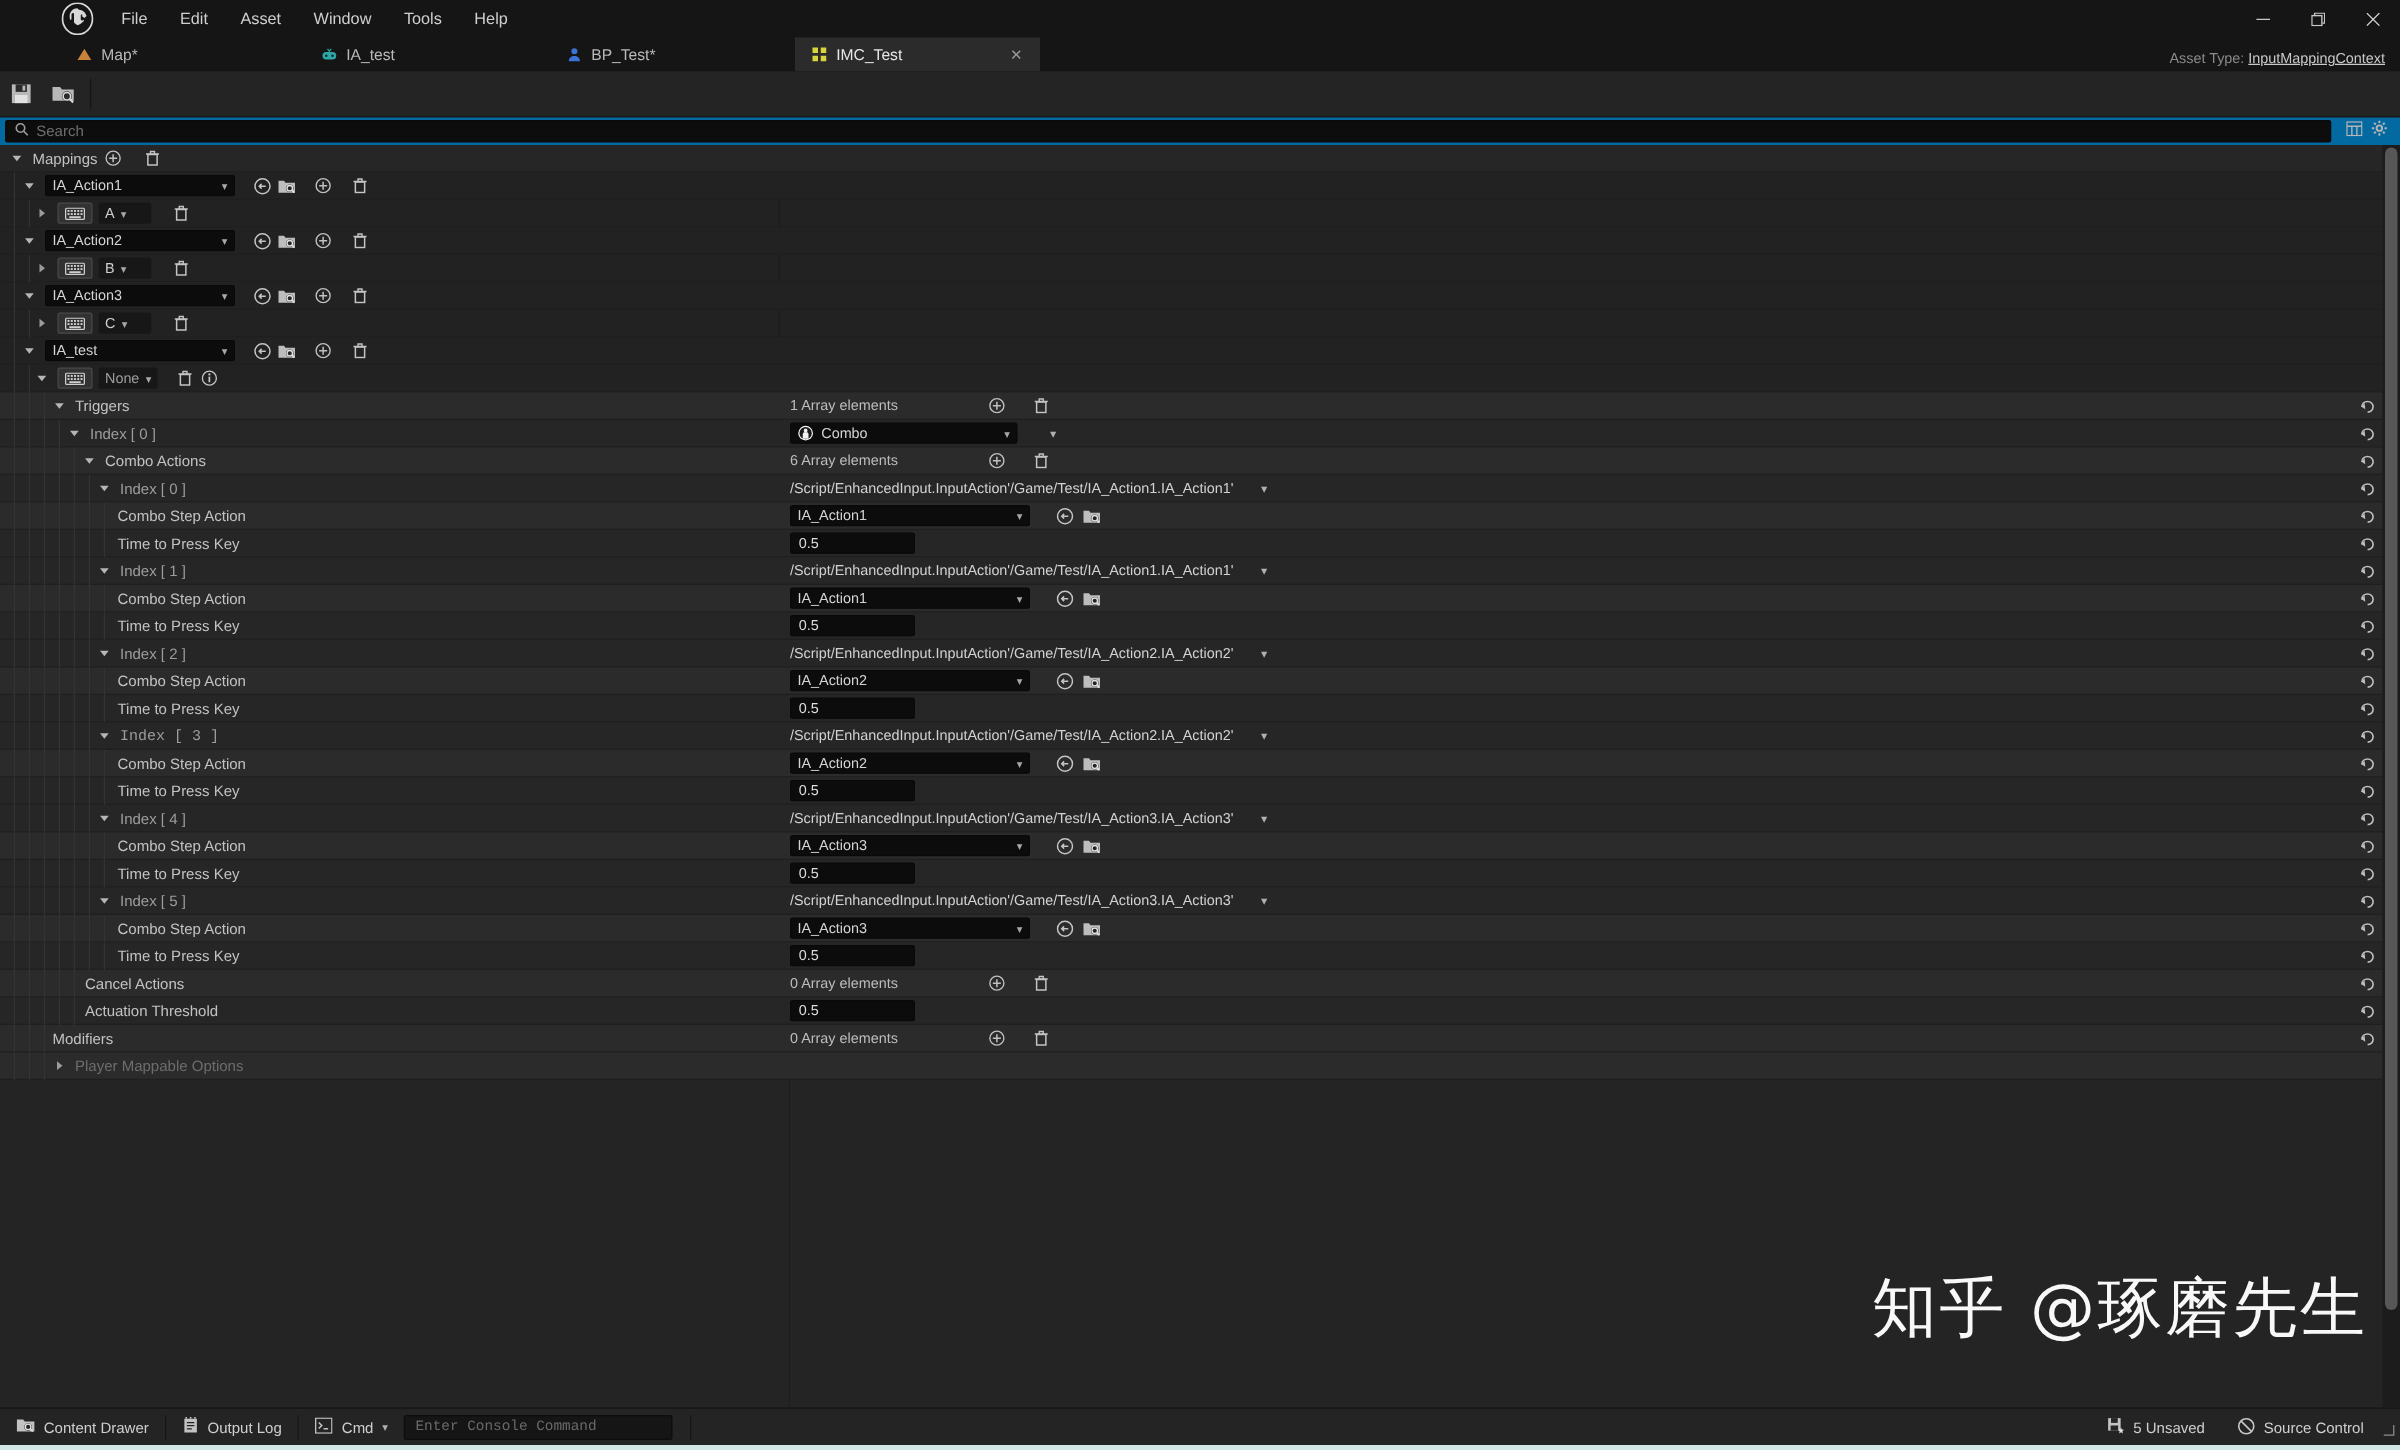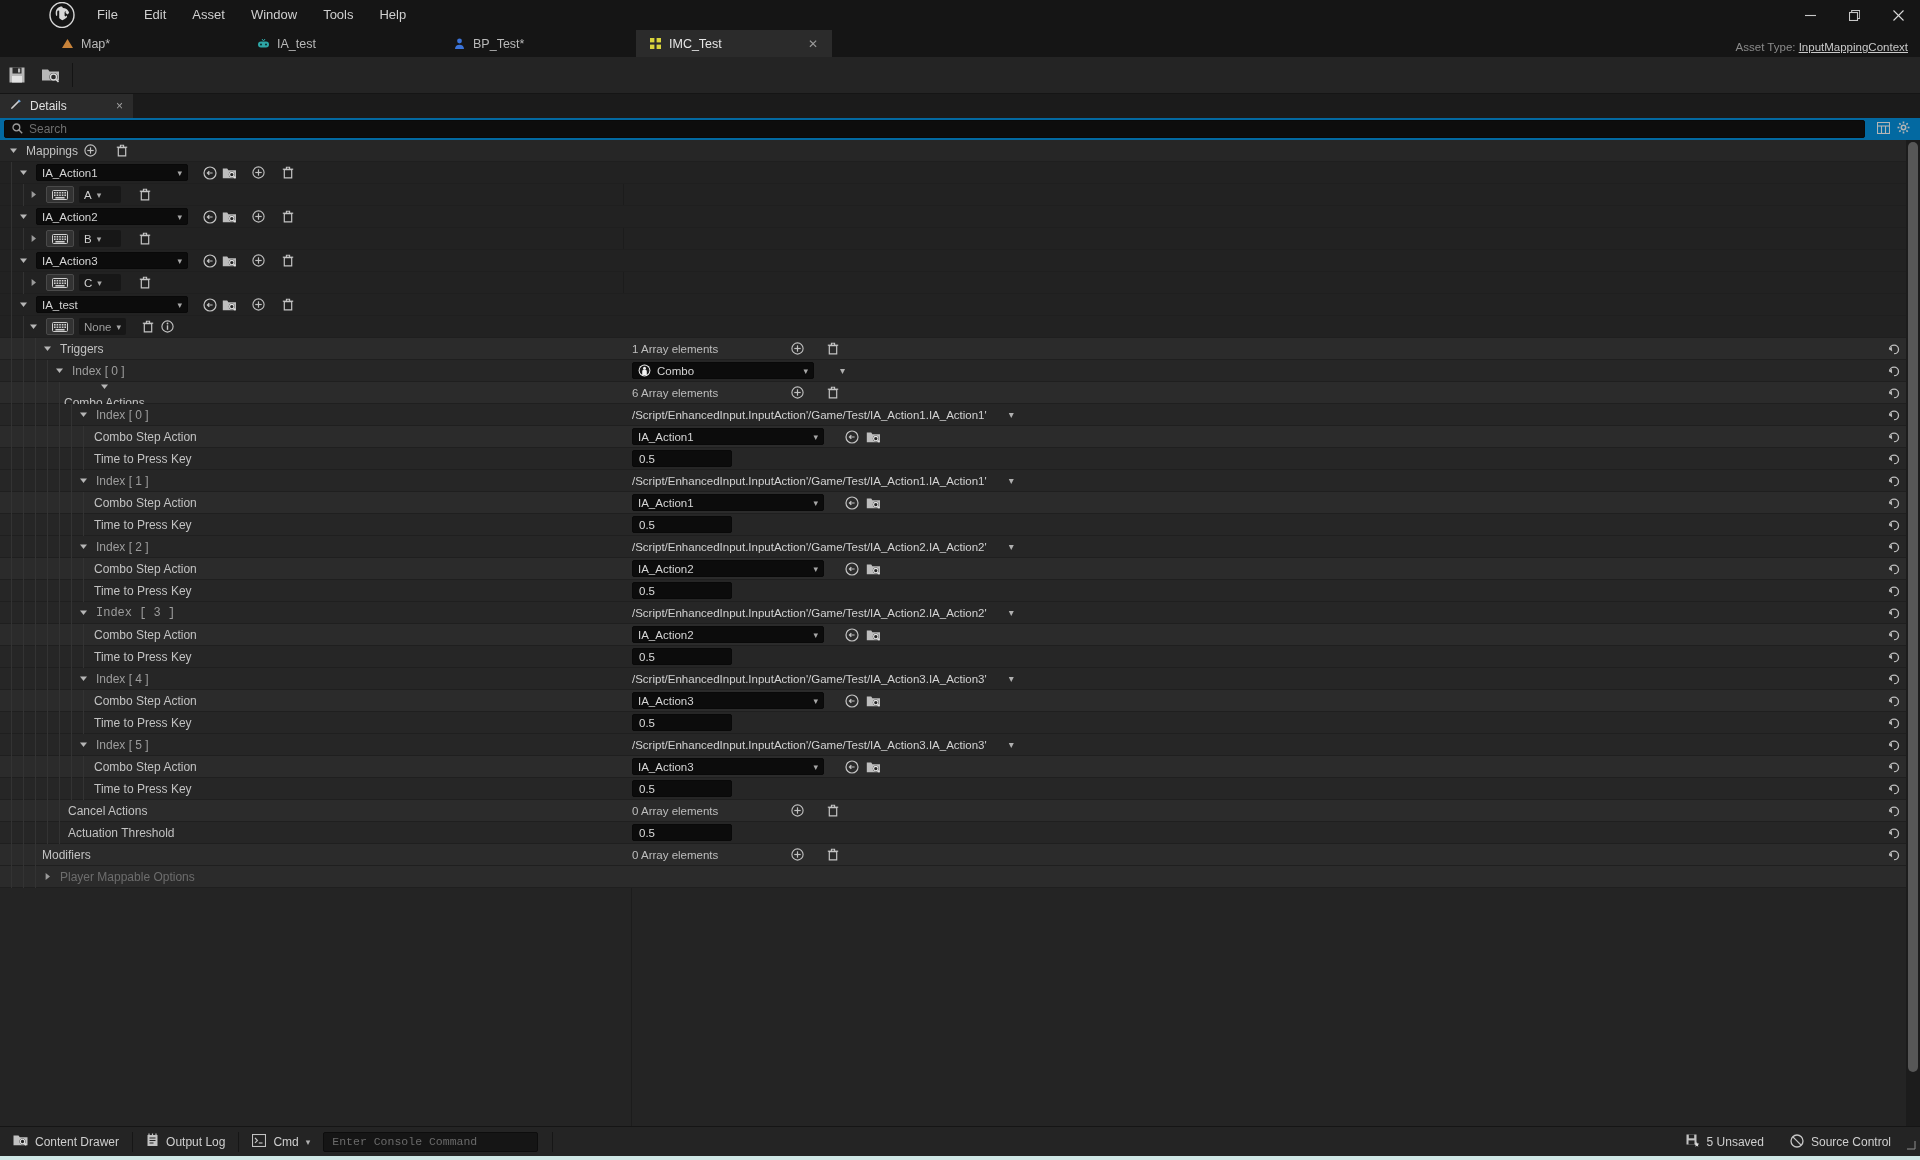--- a/index.html
+++ b/index.html
@@ -200,32 +200,20 @@
       <svg width="20" height="18" viewBox="0 0 20 18">
         <path d="M1 3.5h6l1.6 2H18v9H1z" fill="#b8b8b8"></path>
         <circle cx="12.5" cy="11" r="4" fill="#2b2b2b"></circle>
         <circle cx="12.5" cy="11" r="3" fill="none" stroke="#dadada" stroke-width="1.3"></circle>
         <line x1="15" y1="13.4" x2="17.5" y2="16" stroke="#dadada" stroke-width="1.5"></line>
       </svg>
     </div>
     <div class="tbsep"></div>
   </div>
 
-  <div class="paneltabs">
-    <div class="ptab">
-      <span>
-        <svg width="13" height="13" viewBox="0 0 13 13">
-            <path d="M1 11l1.6-.4 7-7-1.2-1.2-7 7z" fill="#cfcfcf"></path>
-            <path d="M9 1.5l1.8 1.8-1.2 1.2-1.8-1.8z" fill="#6ea8e0"></path>
-          </svg>
-      </span>
-      <span>Details</span>
-      <span class="pclose">×</span>
-    </div>
-  </div>
 
   <div class="searchrow">
     <div class="searchbox">
       <span>
         <svg width="11" height="11" viewBox="0 0 11 11">
             <circle cx="4.4" cy="4.4" r="3.4" fill="none" stroke="#9b9b9b" stroke-width="1.3"></circle>
             <line x1="7" y1="7" x2="10.2" y2="10.2" stroke="#9b9b9b" stroke-width="1.4"></line>
           </svg>
       </span>
       <input value="" placeholder="Search" style="">
@@ -735,21 +723,21 @@
           </div>
         </div>
         <div class="row alt">
           <div class="indentGuides">
             <div class="g"></div>
             <div class="g"></div>
             <div class="g"></div>
             <div class="g"></div>
             <div class="g"></div>
           </div>
-          <div class="namecell" style="padding-left:4px;flex-direction:column;">
+          <div class="namecell" style="padding-left:4px;">
             <span class="iconbtn">
               <svg width="9" height="9" viewBox="0 0 9 9">
                 <path d="M1 2.6h7L4.5 7z" fill="#b6b6b6"></path>
               </svg>
             </span>
             <span class="lbl">Combo Actions</span>
           </div>
           <div class="valuecell">
             <span class="arrcount">6 Array elements</span>
             <span style="width:58px;"></span>
@@ -1439,20 +1427,21 @@
                 <path d="M2.6 1v7L7 4.5z" fill="#9b9b9b"></path>
               </svg>
             </span>
             <span class="lbl" style="color:#6d6d6d;">Player Mappable Options</span>
           </div>
         </div>
       </div>
     <div class="vscroll">
       <div class="vthumb"></div>
     </div>
+    <div class="watermark">知乎 @琢磨先生</div>
   </div>
 
   <div class="statusbar">
     <div class="sbitem">
       <span>
         <svg width="15" height="14" viewBox="0 0 15 14">
             <path d="M0.5 2.5h5l1.3 1.7H14.5v8H0.5z" fill="#c2c2c2"></path>
             <circle cx="9.5" cy="8.5" r="3" fill="#242424"></circle>
             <circle cx="9.5" cy="8.5" r="2.2" fill="none" stroke="#e0e0e0" stroke-width="1.1"></circle>
             <line x1="11.3" y1="10.3" x2="13.2" y2="12.2" stroke="#e0e0e0" stroke-width="1.3"></line>

